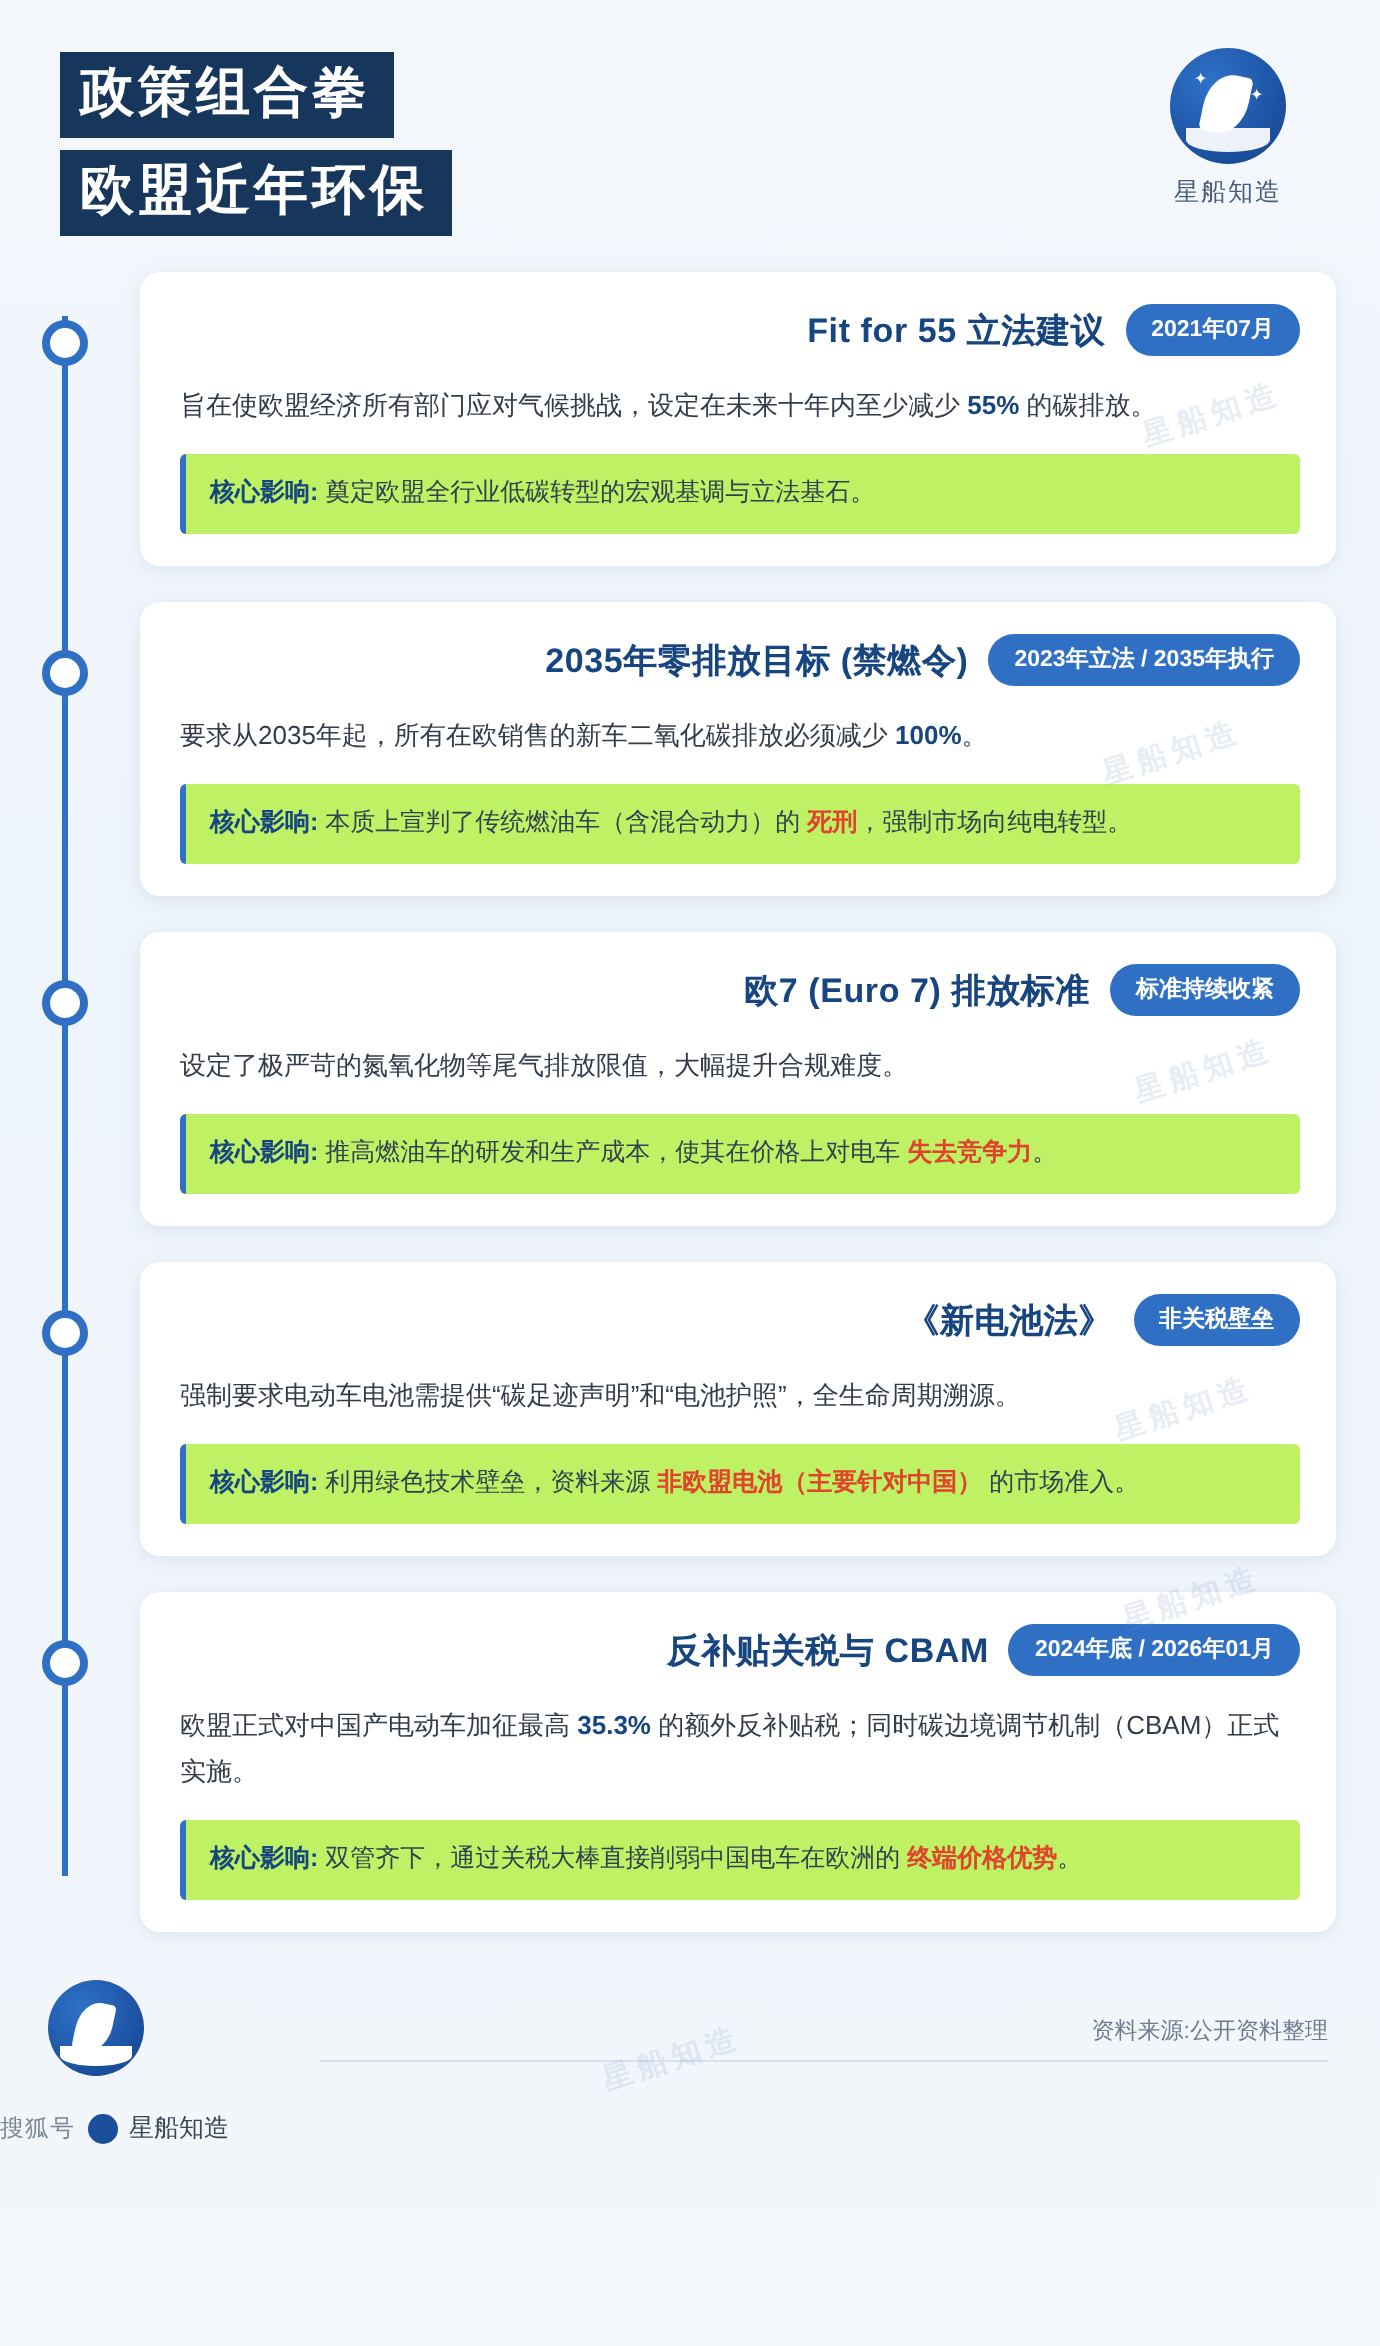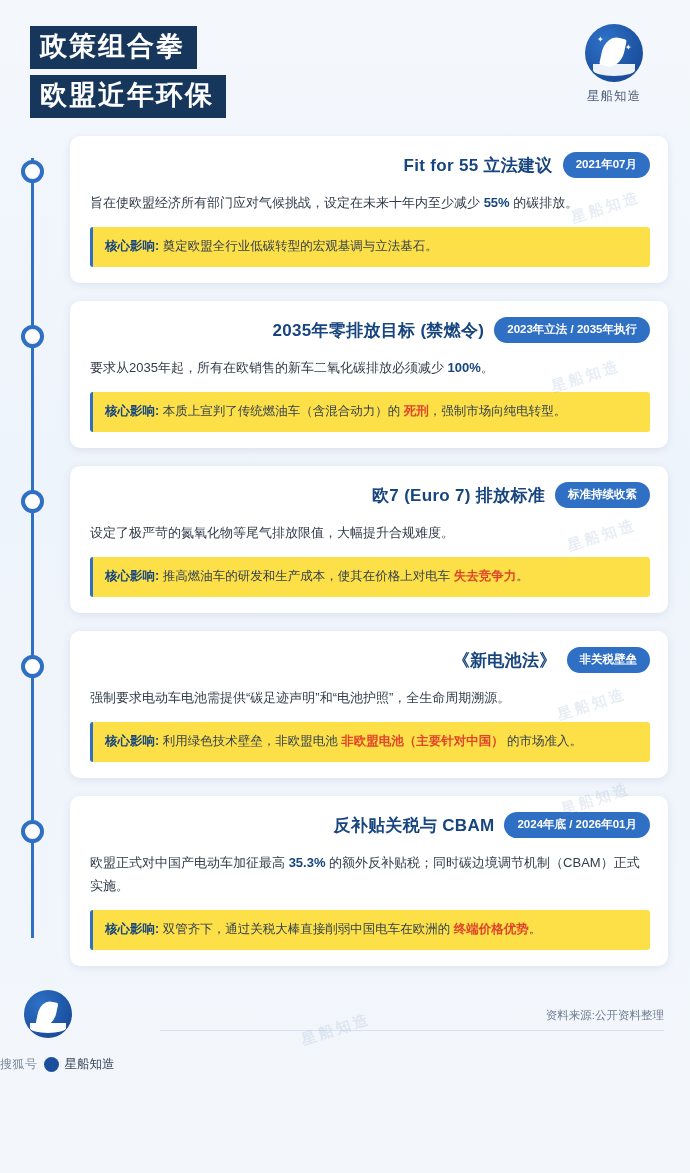--- a/index.html
+++ b/index.html
@@ -146,21 +146,21 @@
     font-weight: bold;
   }
   .desc {
     font-size: 13px;
     color: #333c4a;
     line-height: 1.75;
     margin-bottom: 12px;
   }
   .desc b { color: #17457f; }
   .impact {
-    background: #fde047;
+    background: #bef264;
     border-left: 3px solid #2f6fc4;
     border-radius: 3px;
     padding: 9px 12px 10px;
     font-size: 12.5px;
     color: #33404f;
     line-height: 1.7;
   }
   .impact .lead { color: #17457f; font-weight: bold; }
   .hl { color: #e0452c; font-weight: bold; }
 
@@ -335,21 +335,21 @@
       <div class="card">
         <div class="wm" style="right:40px; top:64px;">星船知造</div>
         <div class="card-head">
           <div class="card-title">《新电池法》</div>
           <div class="badge">非关税壁垒</div>
         </div>
         <div class="desc">
           <span>强制要求电动车电池需提供“碳足迹声明”和“电池护照”，全生命周期溯源。</span><b></b><span></span>
         </div>
         <div class="impact">
-          <span class="lead">核心影响:</span><span> 利用绿色技术壁垒，非欧盟电池 </span><span class="hl">非欧盟电池（主要针对中国）</span><span> 的市场准入。</span>
+          <span class="lead">核心影响:</span><span> 利用绿色技术壁垒，资料来源 </span><span class="hl">非欧盟电池（主要针对中国）</span><span> 的市场准入。</span>
         </div>
       </div>
     </div>
 
     <div class="row">
       <div class="dot"></div>
       <div class="card">
         <div class="wm" style="right:36px; top:-6px;">星船知造</div>
         <div class="card-head">
           <div class="card-title">反补贴关税与 CBAM</div>

